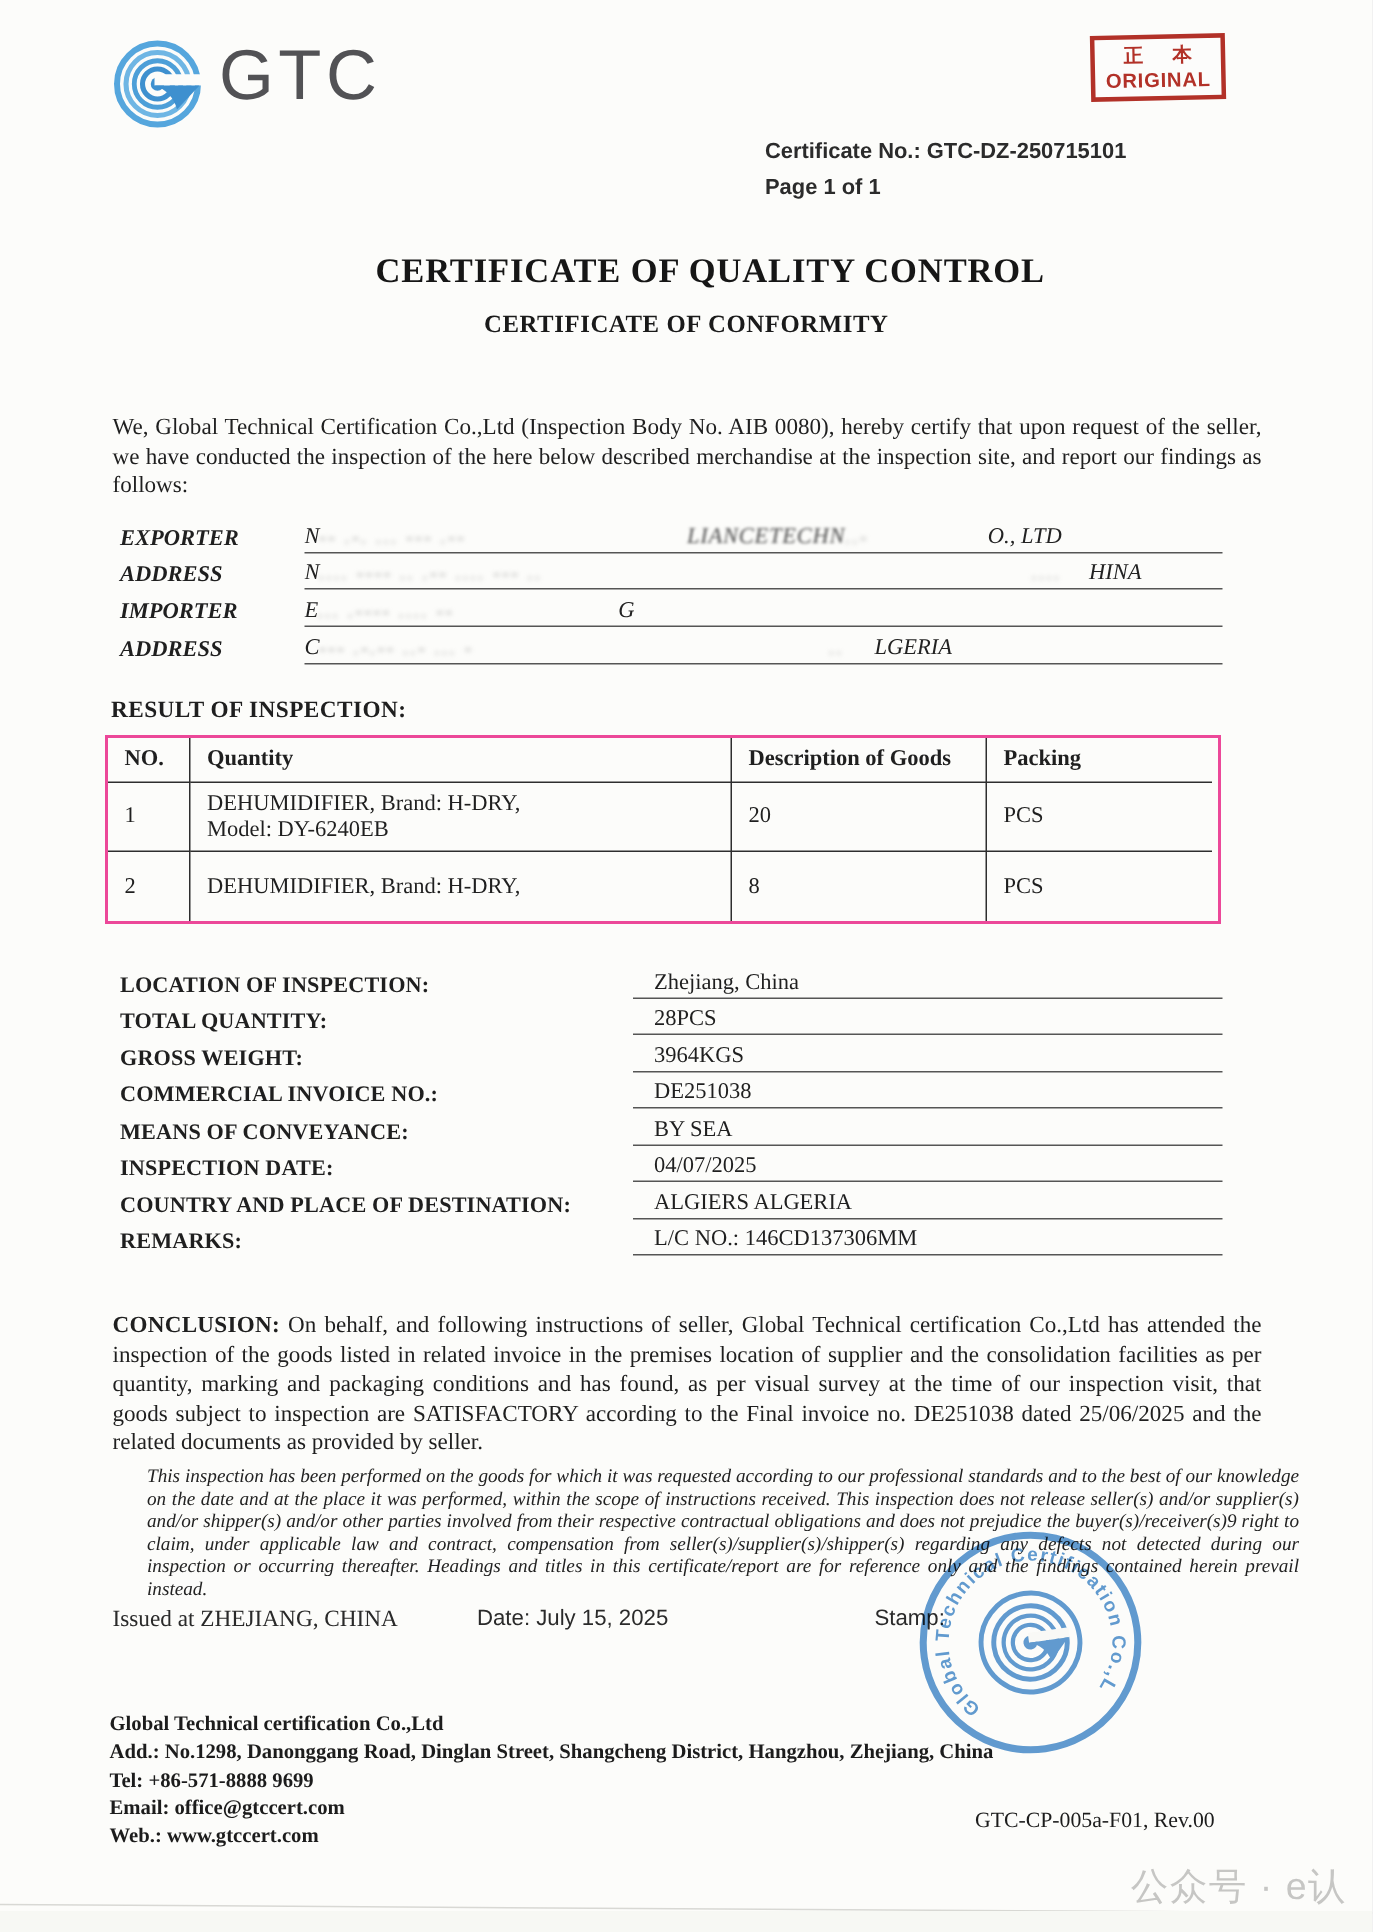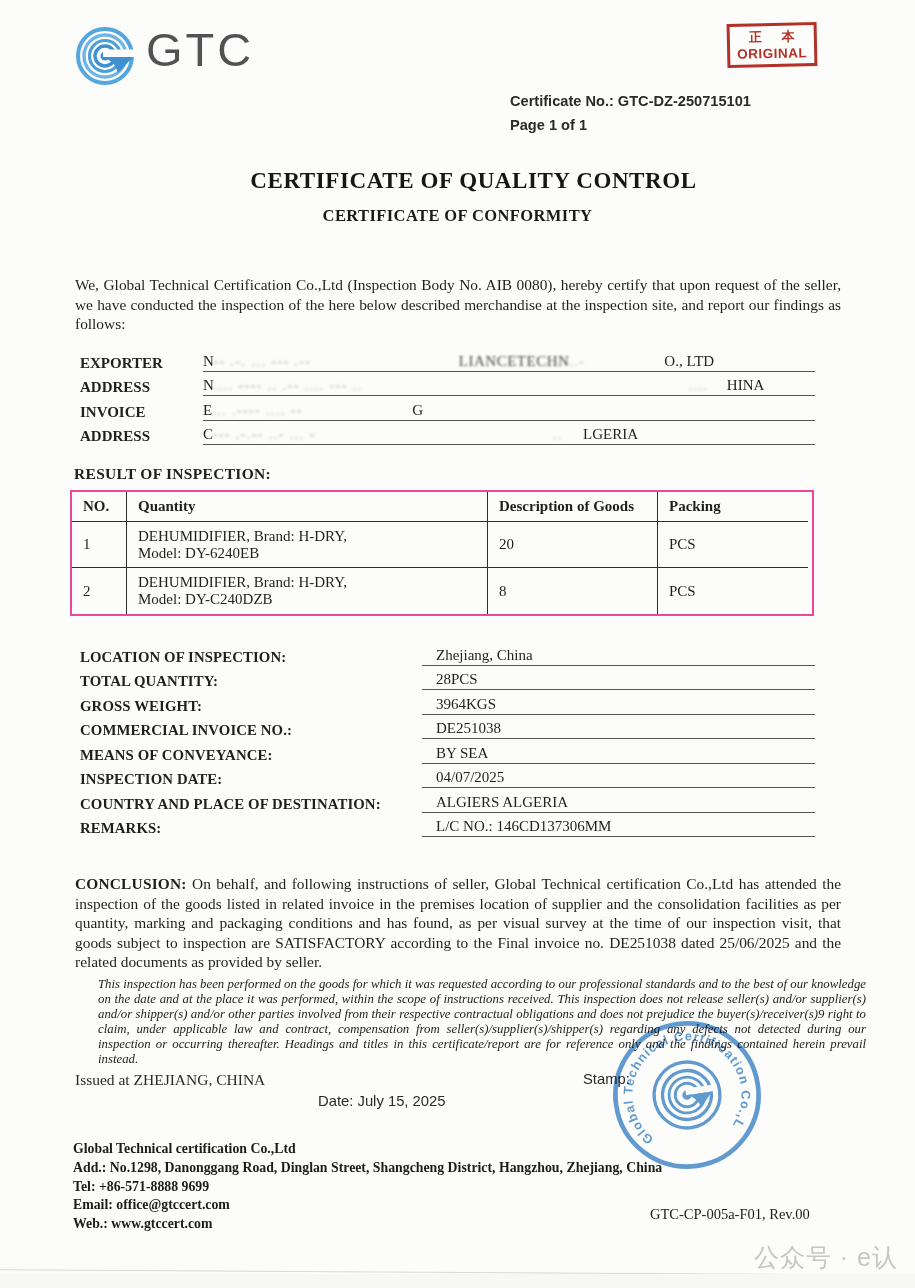--- a/index.html
+++ b/index.html
@@ -22,21 +22,21 @@
   .title{position:absolute;left:16px;top:168px;width:100%;text-align:center;
          font-size:23px;font-weight:bold;letter-spacing:.6px;color:#161616;}
   .subtitle{position:absolute;left:0;top:206px;width:100%;text-align:center;
          font-size:16.5px;font-weight:bold;letter-spacing:.4px;color:#1a1a1a;}
 
   .para{position:absolute;left:75px;width:766px;text-align:justify;font-size:15.4px;line-height:1.27;}
   .intro{top:275px;}
 
   
   .parties{position:absolute;left:70px;top:347px;width:745px;}
-  .party-row{display:flex;height:24.6px;align-items:flex-end;}
+  .party-row{display:flex;height:24.6px;align-items:center;font-style:italic;}
   .party-label{width:133px;font-weight:bold;font-size:15px;padding-left:10px;box-sizing:border-box;}
   .party-value{flex:1;border-bottom:1px solid #555;display:flex;align-items:baseline;
                font-size:15px;white-space:nowrap;overflow:hidden;padding-bottom:1px;}
   .frag{color:#222;}
   .smudge{color:#8a8a8a;filter:blur(1.6px);letter-spacing:2px;font-size:12px;overflow:hidden;display:inline-block;}
   .semi{color:#4a4a4a;filter:blur(1px);letter-spacing:.5px;}
   .sp{display:inline-block;}
 
   
   .result-heading{position:absolute;left:74px;top:465px;font-size:15.5px;font-weight:bold;letter-spacing:.3px;}
@@ -55,21 +55,21 @@
   .field-label{width:352px;font-weight:bold;font-size:14.8px;padding-left:10px;box-sizing:border-box;letter-spacing:.1px;}
   .field-value{flex:1;border-bottom:1px solid #555;font-size:15px;padding:0 0 1px 14px;white-space:nowrap;}
 
   .conclusion{top:874px;}
   .conclusion b{letter-spacing:.2px;}
   .disclaimer{position:absolute;left:75px;top:977px;width:768px;text-align:justify;
       font-style:italic;font-size:12.8px;line-height:1.18;color:#222;margin-left:23px;}
 
   
   .issued-at{position:absolute;left:75px;top:1071px;font-size:15.5px;color:#2a2a2a;}
-  .issue-date{position:absolute;left:318px;top:1071px;font-family:"Liberation Sans",sans-serif;font-size:14.8px;color:#2a2a2a;margin-top:22px;}
+  .issue-date{position:absolute;left:318px;top:1071px;font-family:"Liberation Sans",sans-serif;font-size:14.8px;color:#2a2a2a;}
   .stamp-label{position:absolute;left:583px;top:1071px;font-family:"Liberation Sans",sans-serif;font-size:14.8px;color:#2a2a2a;}
   .blue-stamp{position:absolute;left:602px;top:1015px;width:170px;height:160px;opacity:.82;
       mix-blend-mode:multiply;transform:rotate(-8deg);}
 
   
   .footer{position:absolute;left:73px;top:1140px;font-size:13.8px;line-height:18.8px;color:#1c1c1c;font-weight:bold;}
   .form-no{position:absolute;left:650px;top:1206px;font-size:14.5px;color:#1c1c1c;}
 
   
   .watermark{position:absolute;left:708px;top:1241px;display:flex;align-items:flex-end;gap:8px;color:#c6c6c4;}
@@ -126,21 +126,21 @@
       <div class="party-label">ADDRESS</div>
       <div class="party-value">
         <span class="frag">N</span>
         <span class="smudge" style="width:330px">.... ---- .. .-- .... --- ..</span>
         <span class="sp" style="width:145px"></span>
         <span class="smudge" style="width:38px">....</span>
         <span class="frag">HINA</span>
       </div>
     </div>
     <div class="party-row">
-      <div class="party-label">INVOICE</div>
+      <div class="party-label">IMPORTER</div>
       <div class="party-value">
         <span class="frag">E</span>
         <span class="smudge" style="width:165px">... .---- .... --</span>
         <span class="sp" style="width:35px"></span>
         <span class="frag">G</span>
       </div>
     </div>
     <div class="party-row">
       <div class="party-label">ADDRESS</div>
       <div class="party-value">
@@ -165,21 +165,20 @@
     <div class="cell body-cell">
       <div>DEHUMIDIFIER, Brand: H-DRY,</div>
       <div>Model: DY-6240EB</div>
     </div>
     <div class="cell body-cell">20</div>
     <div class="cell body-cell">PCS</div>
 
     <div class="cell body-cell last-row">2</div>
     <div class="cell body-cell last-row">
       <div>DEHUMIDIFIER, Brand: H-DRY,</div>
-      <div>Model: DY-C240DZB</div>
     </div>
     <div class="cell body-cell last-row">8</div>
     <div class="cell body-cell last-row">PCS</div>
   </div>
 
   <div class="fields">
     <div class="field-row">
       <div class="field-label">LOCATION OF INSPECTION:</div>
       <div class="field-value">Zhejiang, China</div>
     </div>

